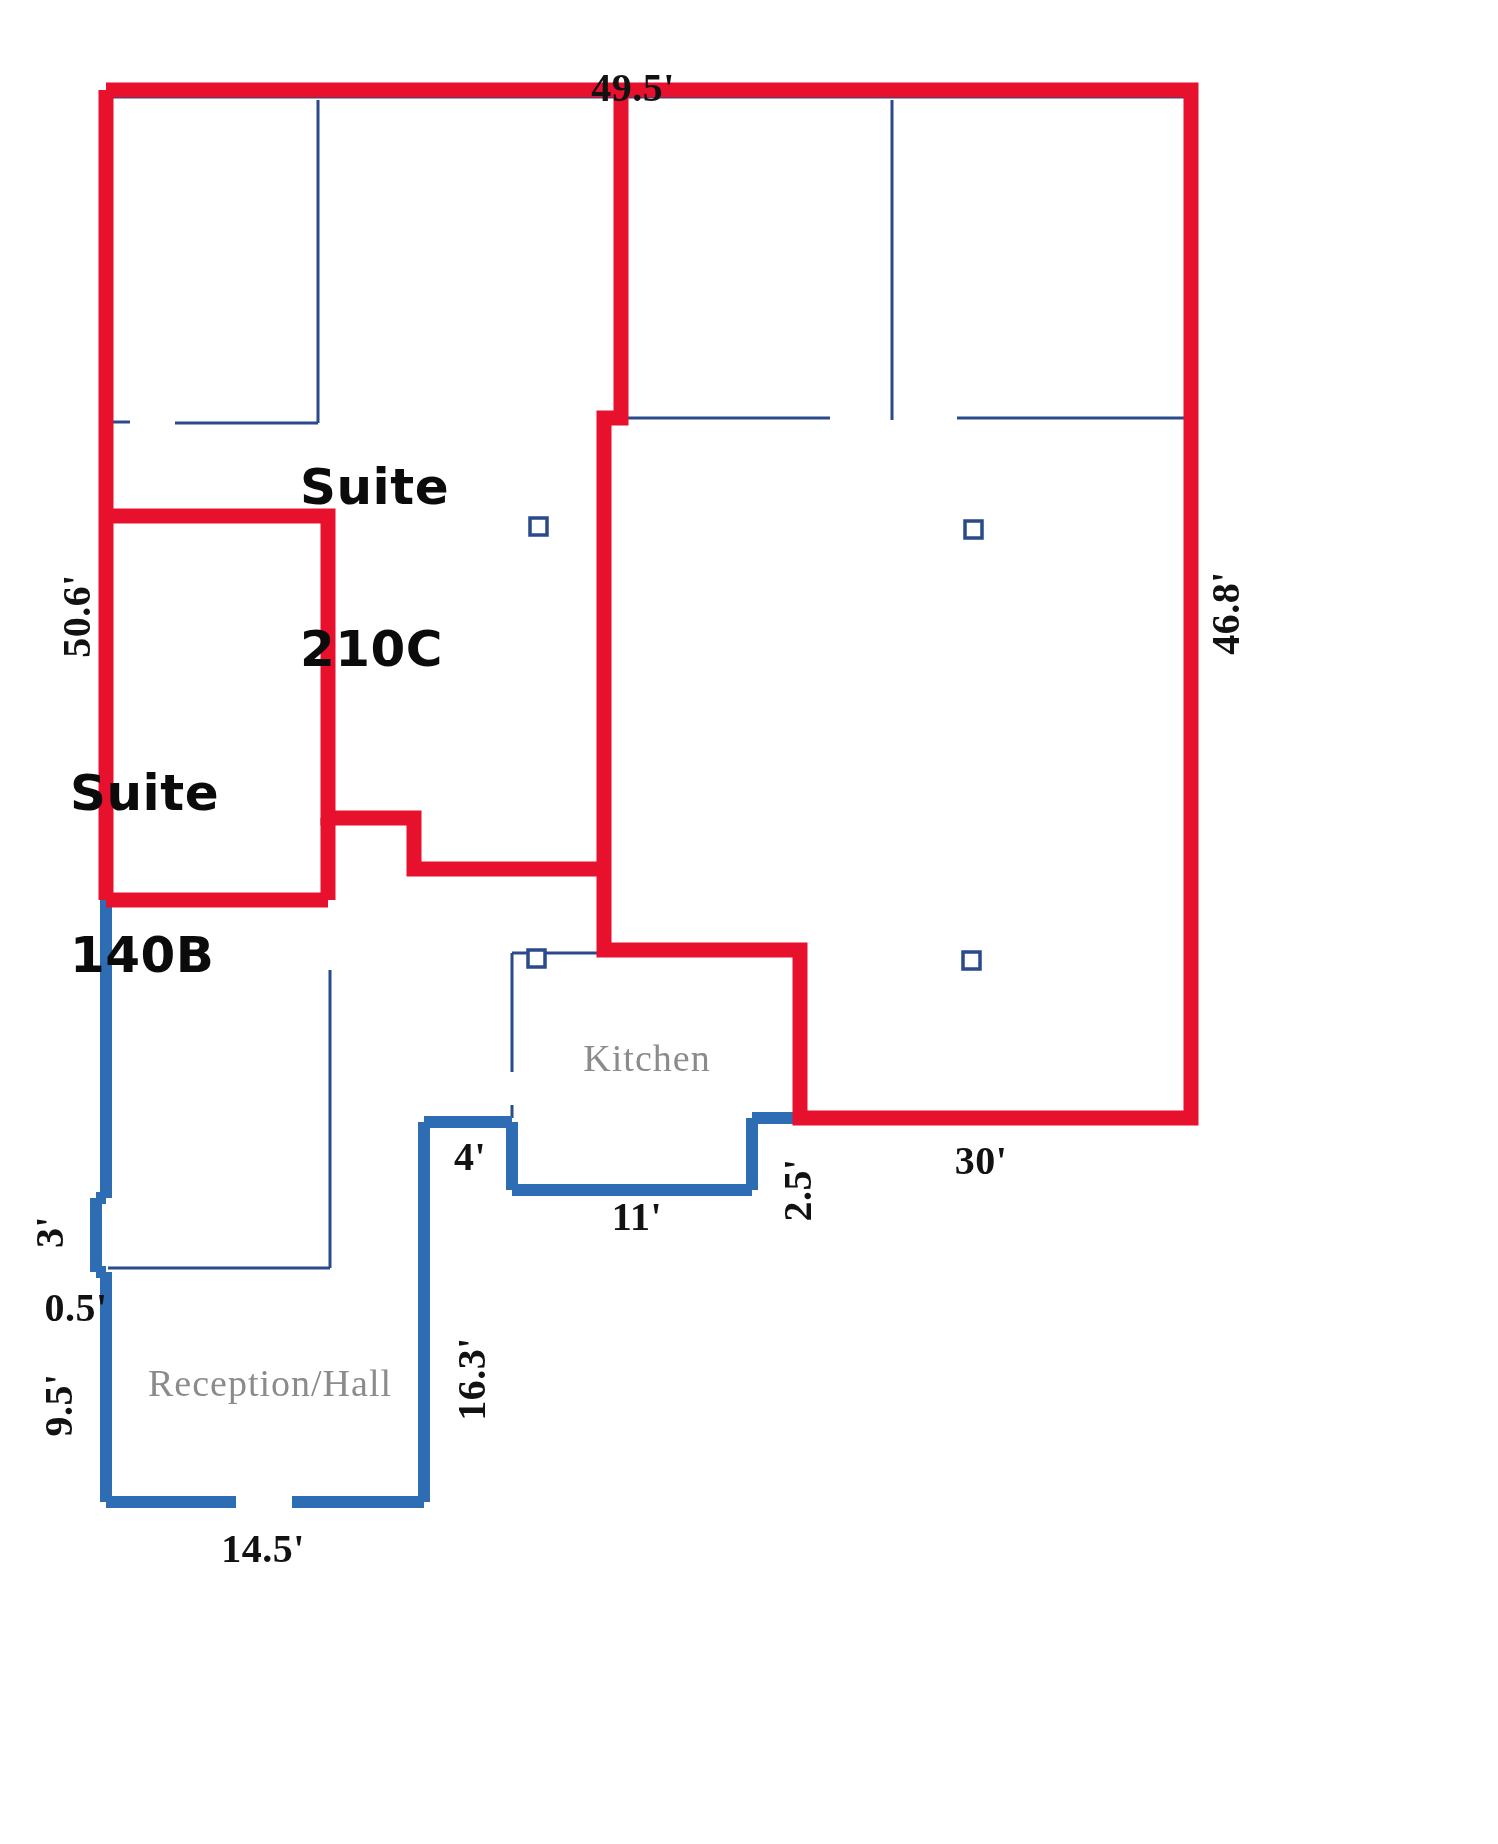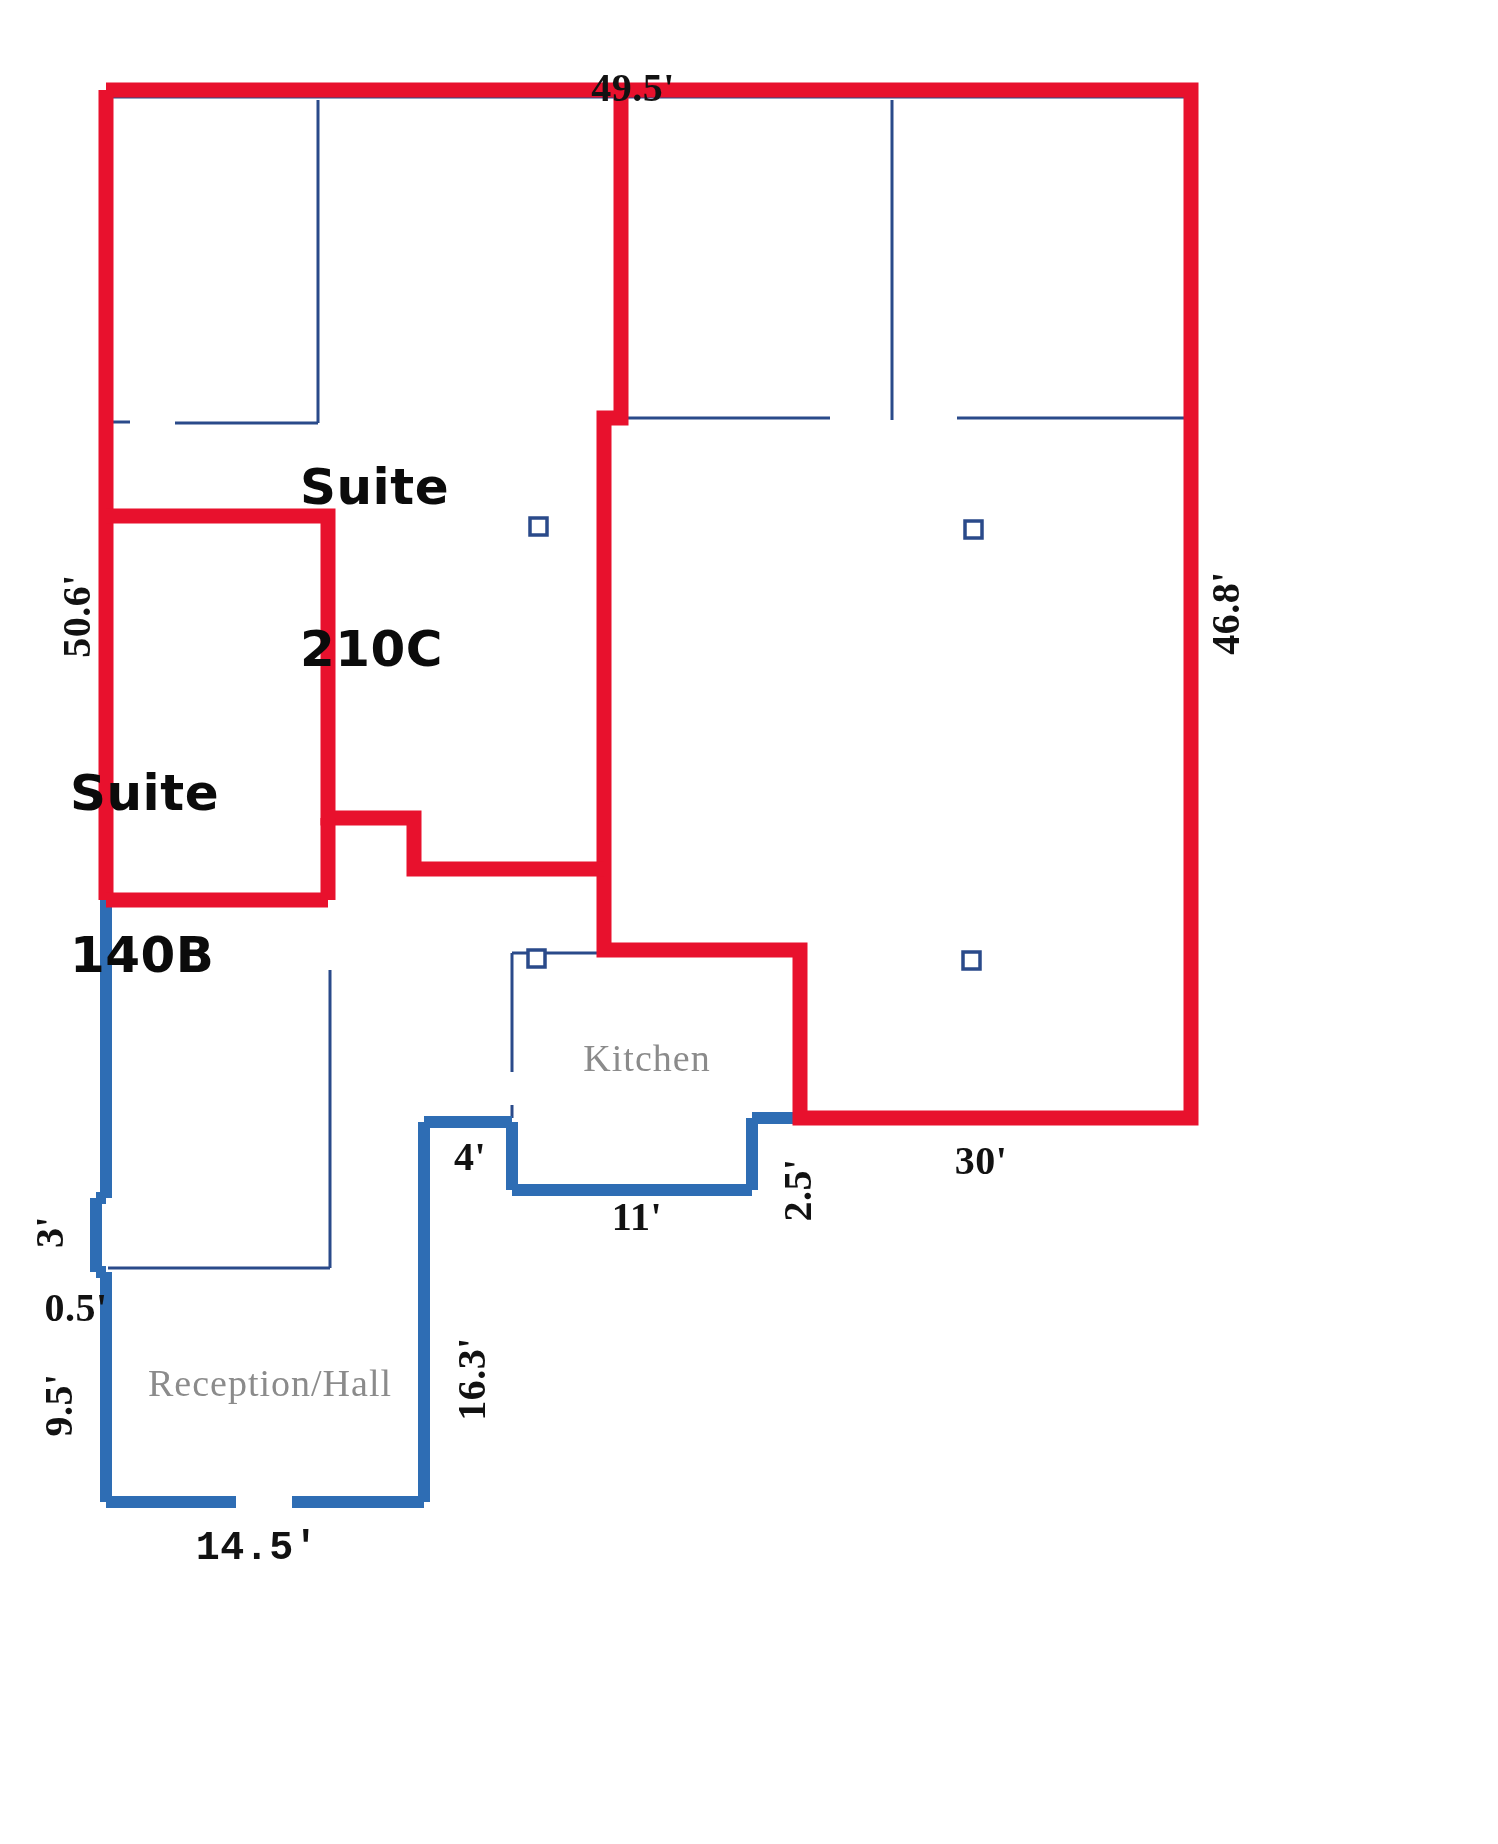--- a/index.html
+++ b/index.html
@@ -176,21 +176,21 @@
   <div class="txt room-label" style="left:120px; top:1363px; width:300px;">Reception/Hall</div>
 
   <div class="txt dim-label" style="left:533px; top:31px; width:200px;margin-top:35px;">49.5'</div>
 
   <div class="txt dim-label" style="left:881px; top:1139px; width:200px;">30'</div>
 
   <div class="txt dim-label" style="left:537px; top:1195px; width:200px;">11'</div>
 
   <div class="txt dim-label" style="left:405px; top:1135px; width:130px;">4'</div>
 
-  <div class="txt dim-label" style="left:157px; top:1527px; width:200px;font-family:Liberation Mono, monospace;">14.5'</div>
+  <div class="txt dim-label" style="left:163px; top:1527px; width:200px;">14.5'</div>
 
   <div class="txt dim-label" style="left:-4px; top:1286px; width:160px;">0.5'</div>
 
   <div class="txt dim-label dim-rot-ccw centered" style="left:-8px; top:591px; width:170px; height:50px;">50.6'</div>
 
   <div class="txt dim-label dim-rot-ccw centered" style="left:1141px; top:588px; width:170px; height:50px;">46.8'</div>
 
   <div class="txt dim-label dim-rot-ccw centered" style="left:723px; top:1165px; width:150px; height:50px;">2.5'</div>
 
   <div class="txt dim-label dim-rot-ccw centered" style="left:392px; top:1354px; width:160px; height:50px;">16.3'</div>

